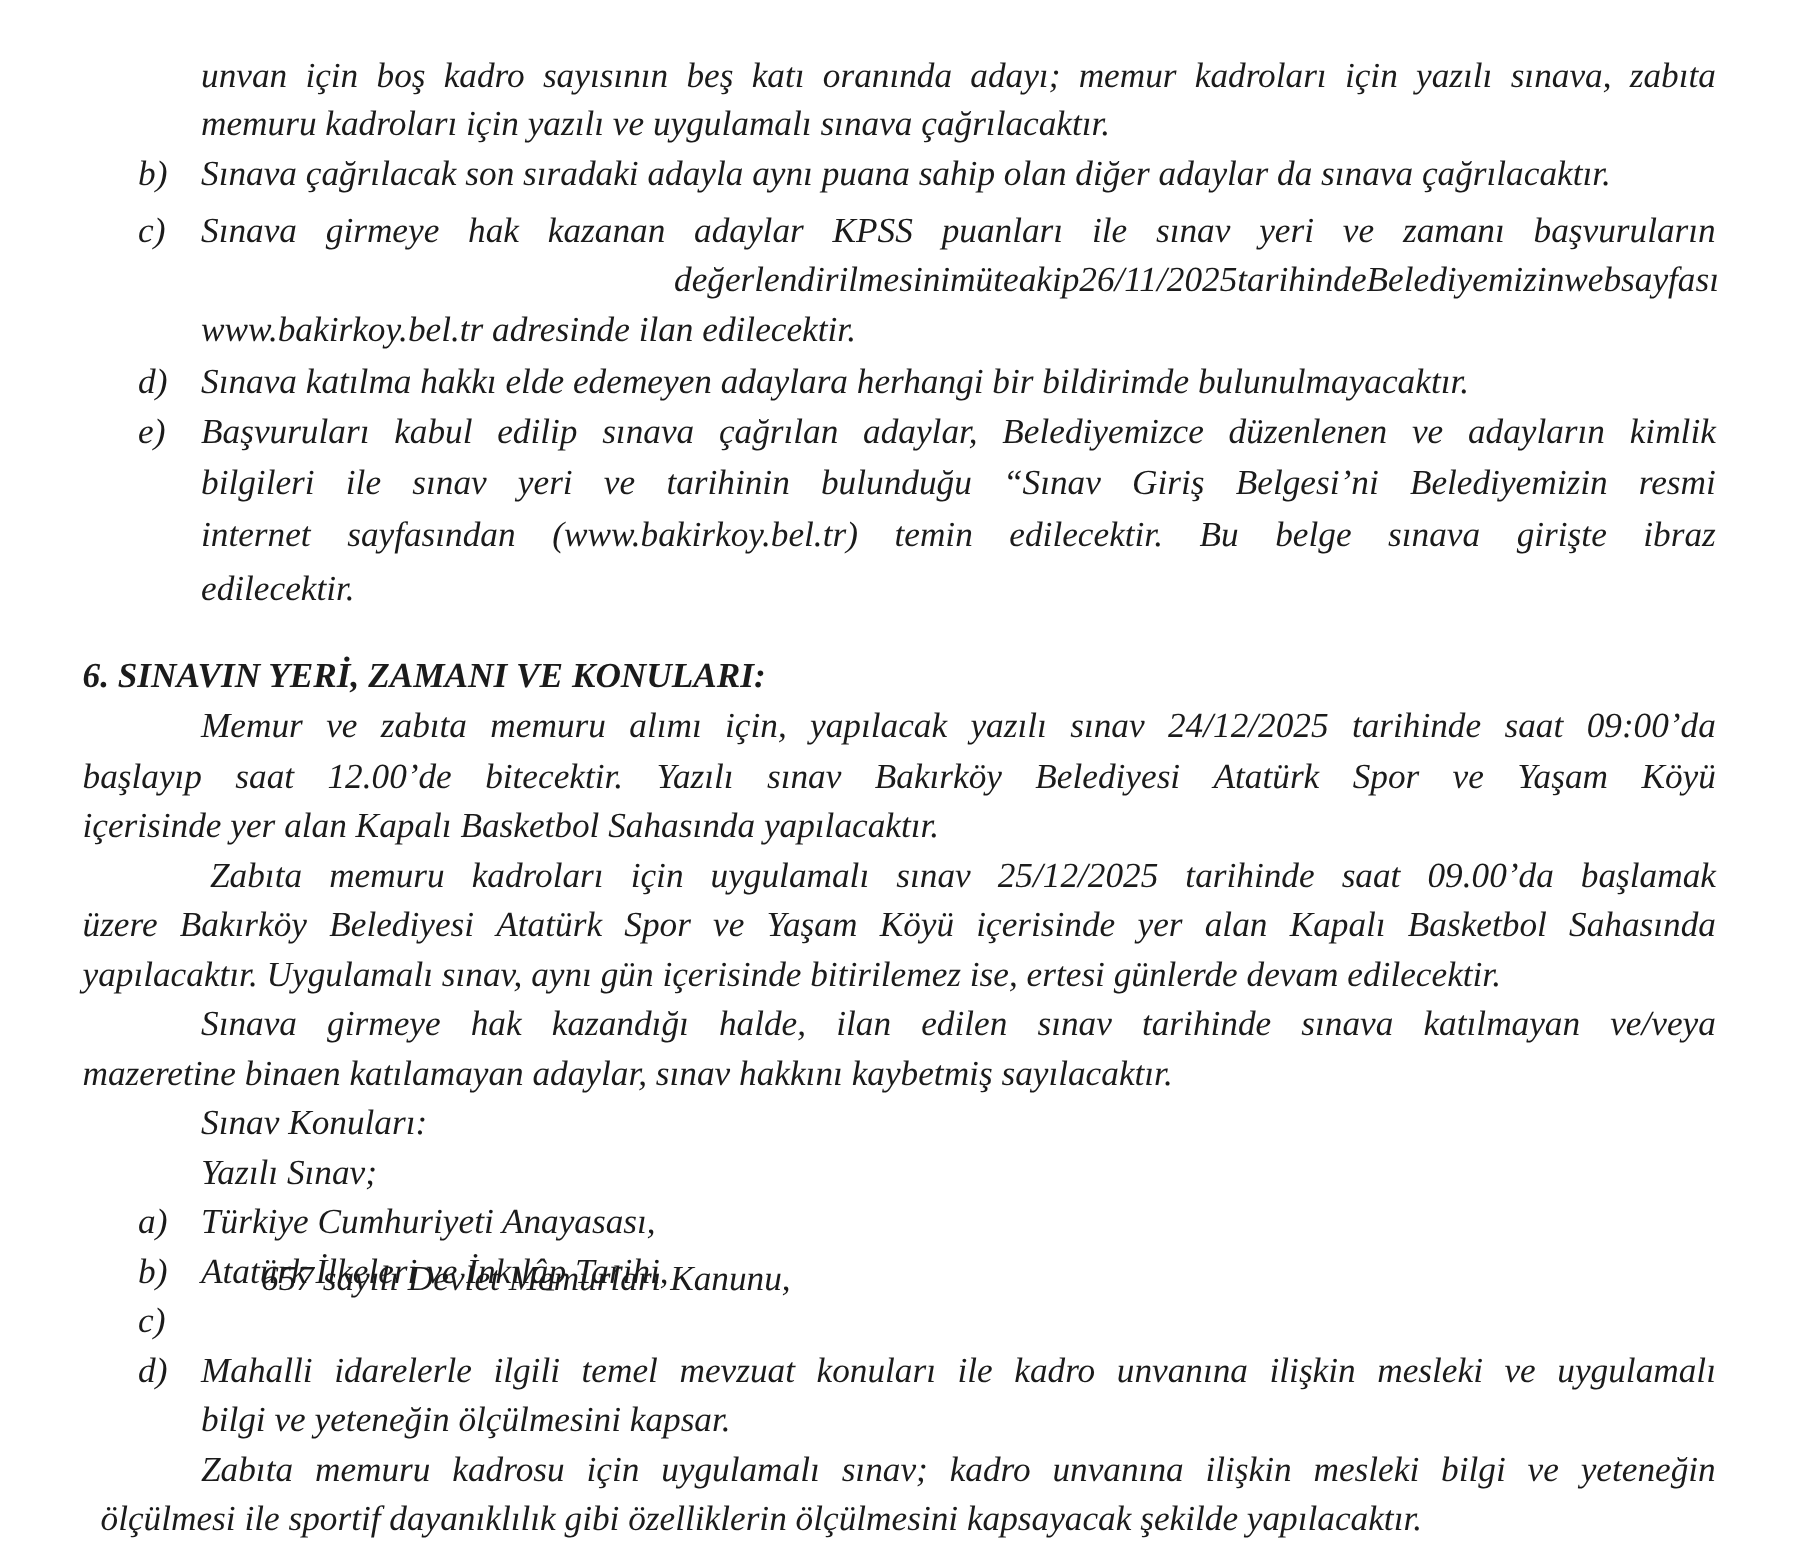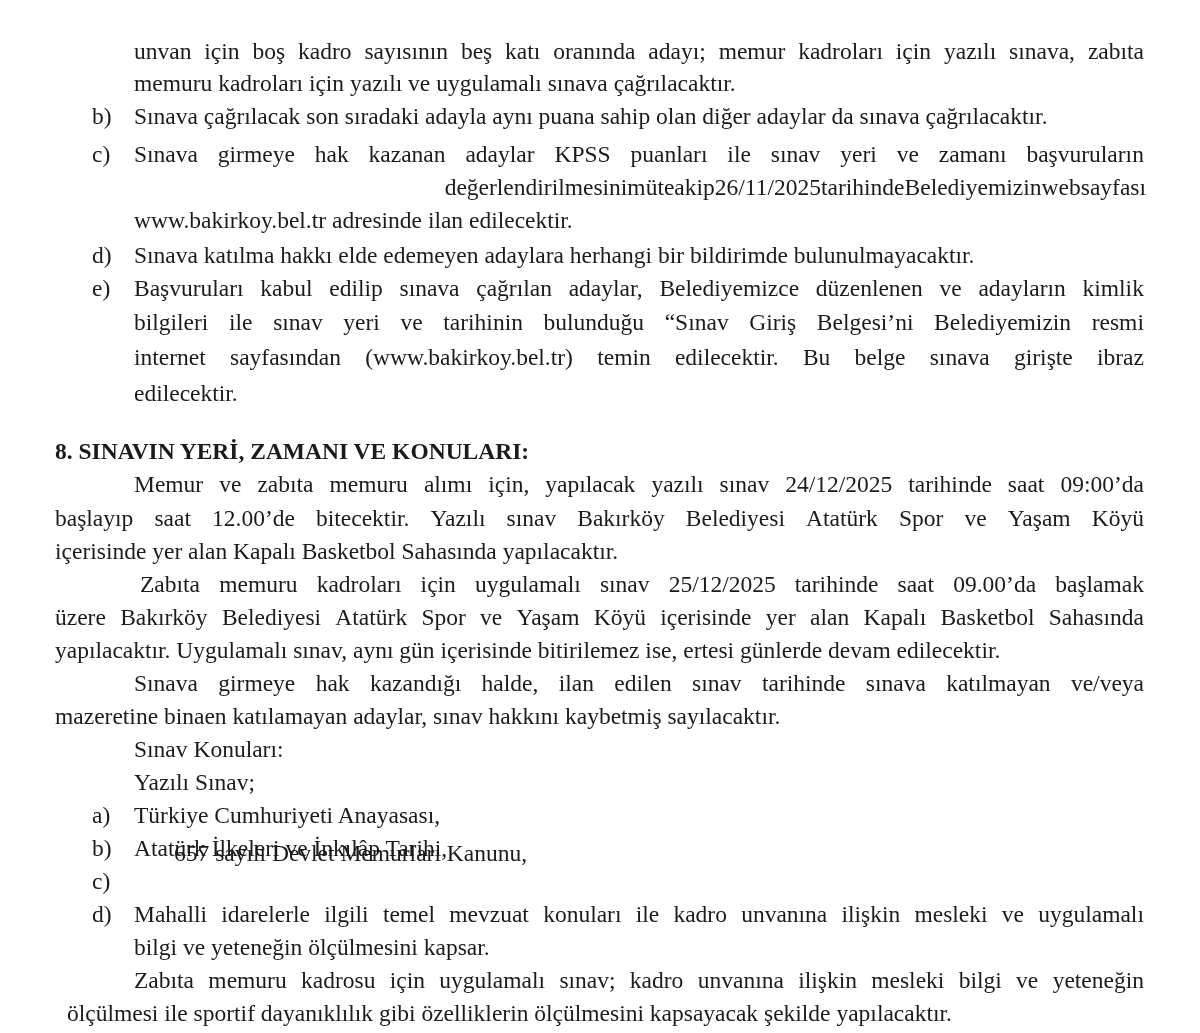--- a/index.html
+++ b/index.html
@@ -2,21 +2,21 @@
 <html><head>
 <meta charset="utf-8">
 <style>
   html, body { margin: 0; padding: 0; background: #ffffff; }
   body {
     width: 1200px; height: 1033px; overflow: hidden; position: relative;
     font-family: "Liberation Serif", "DejaVu Serif", serif;
     color: #1b1b1b;
     font-size: 23.5px;
   }
-  .page { position: absolute; left: 0; top: 0; width: 1200px; height: 1033px; }
+  .page { position: absolute; left: 0; top: 0; width: 1200px; height: 1033px; font-style: italic; }
   .line {
     position: absolute; white-space: nowrap; line-height: 30px; height: 30px;
   }
   .just { display: flex; justify-content: space-between; }
   .just span { white-space: pre; }
   .label { position: absolute; left: 92px; line-height: 30px; }
   .heading { font-weight: bold; }
 </style>
 </head>
 <body>
@@ -110,21 +110,21 @@
       <span>temin</span>
       <span>edilecektir.</span>
       <span>Bu</span>
       <span>belge</span>
       <span>sınava</span>
       <span>girişte</span>
       <span>ibraz</span>
     </div>
   <div class="line" style="left:134px; top:378px;">edilecektir.</div>
 
-  <div class="line heading" style="left:55px; top:436px;">8. SINAVIN YERİ, ZAMANI VE KONULARI:</div>
+  <div class="line heading" style="left:55px; top:436px;">6. SINAVIN YERİ, ZAMANI VE KONULARI:</div>
 
   <div class="line just" style="left:134px; width:1010px; top:469px;">
       <span>Memur</span>
       <span>ve</span>
       <span>zabıta</span>
       <span>memuru</span>
       <span>alımı</span>
       <span>için,</span>
       <span>yapılacak</span>
       <span>yazılı</span>

